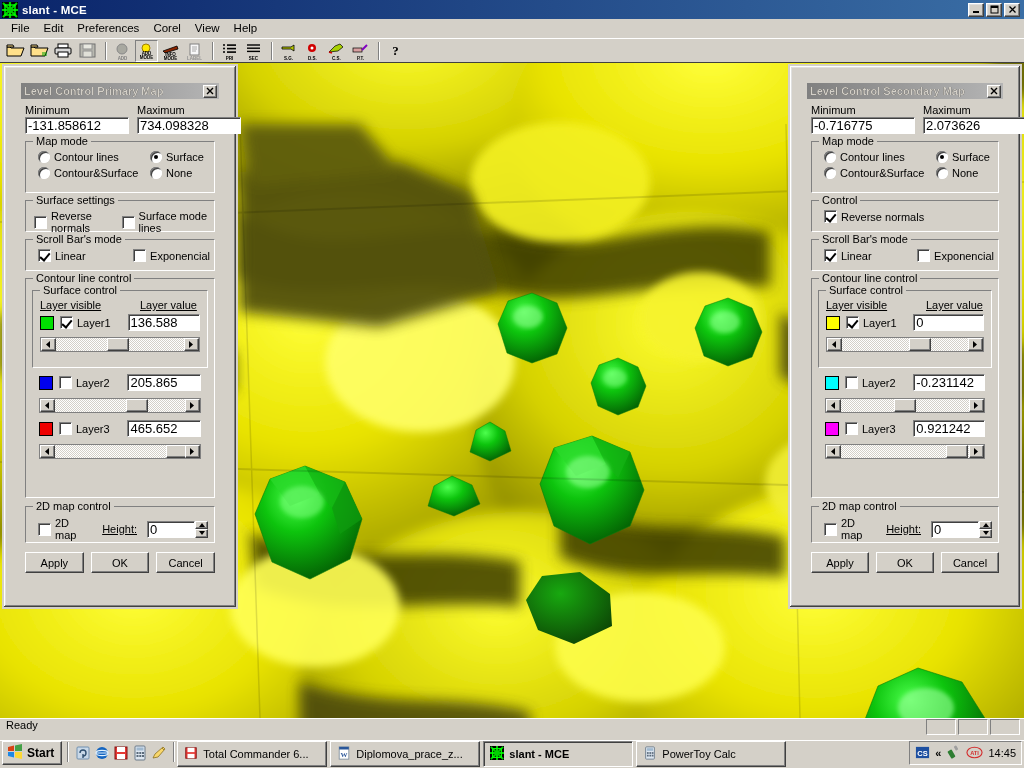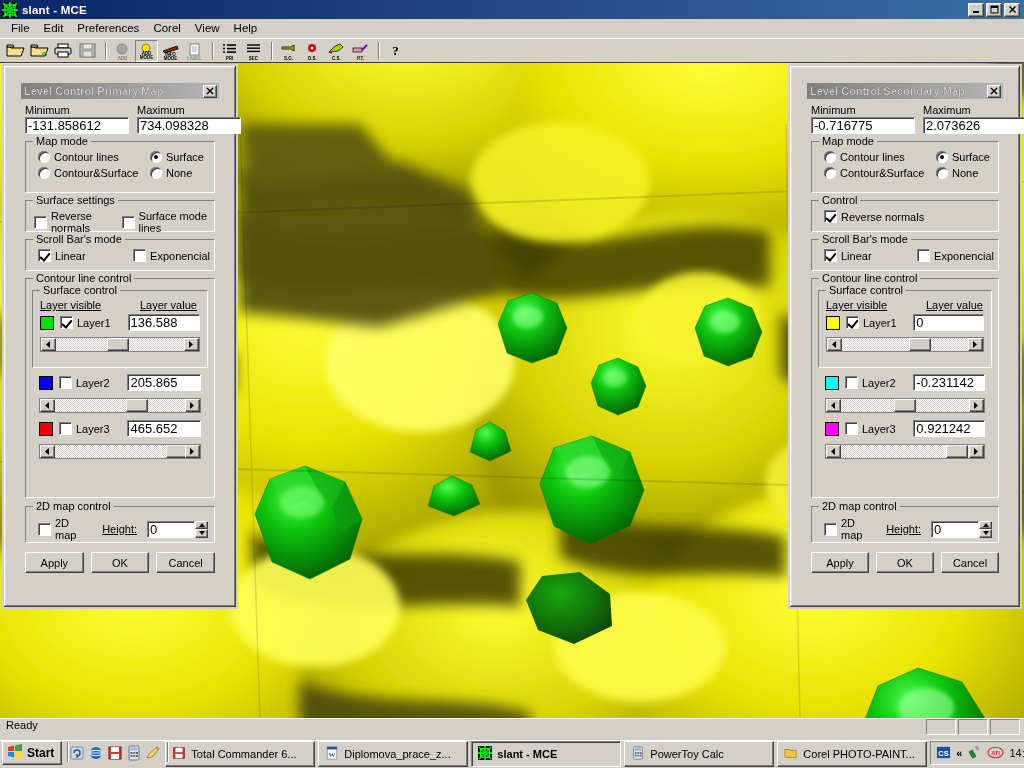--- a/index.html
+++ b/index.html
@@ -1071,28 +1071,20 @@
               <rect x="10" y="7" width="2" height="2"></rect>
               <rect x="4.5" y="10" width="2" height="2"></rect>
               <rect x="7.3" y="10" width="2" height="2"></rect>
               <rect x="10" y="10" width="2" height="2"></rect>
             </g>
           </svg>
       </span>
       <span>PowerToy Calc</span>
     </span>
 
-    <span class="task-btn">
-      <span>
-        <svg width="14" height="14" viewBox="0 0 16 16">
-            <path d="M1 4 L1 13 L14 13 L14 5 L7 5 L6 4 Z" fill="#f6c244" stroke="#9a7a10" stroke-width="0.8"></path>
-          </svg>
-      </span>
-      <span>Corel PHOTO-PAINT...</span>
-    </span>
 
     <span class="tray">
       <span>
         <svg width="15" height="15" viewBox="0 0 16 16">
             <rect x="1" y="2" width="14" height="12" fill="#1d4fa0"></rect>
             <text x="8" y="11.5" font-size="8" font-family="Liberation Sans, sans-serif" font-weight="bold" text-anchor="middle" fill="#fff">CS</text>
           </svg>
       </span>
       <span style="font-size:11px; font-weight:bold;">«</span>
       <span>

